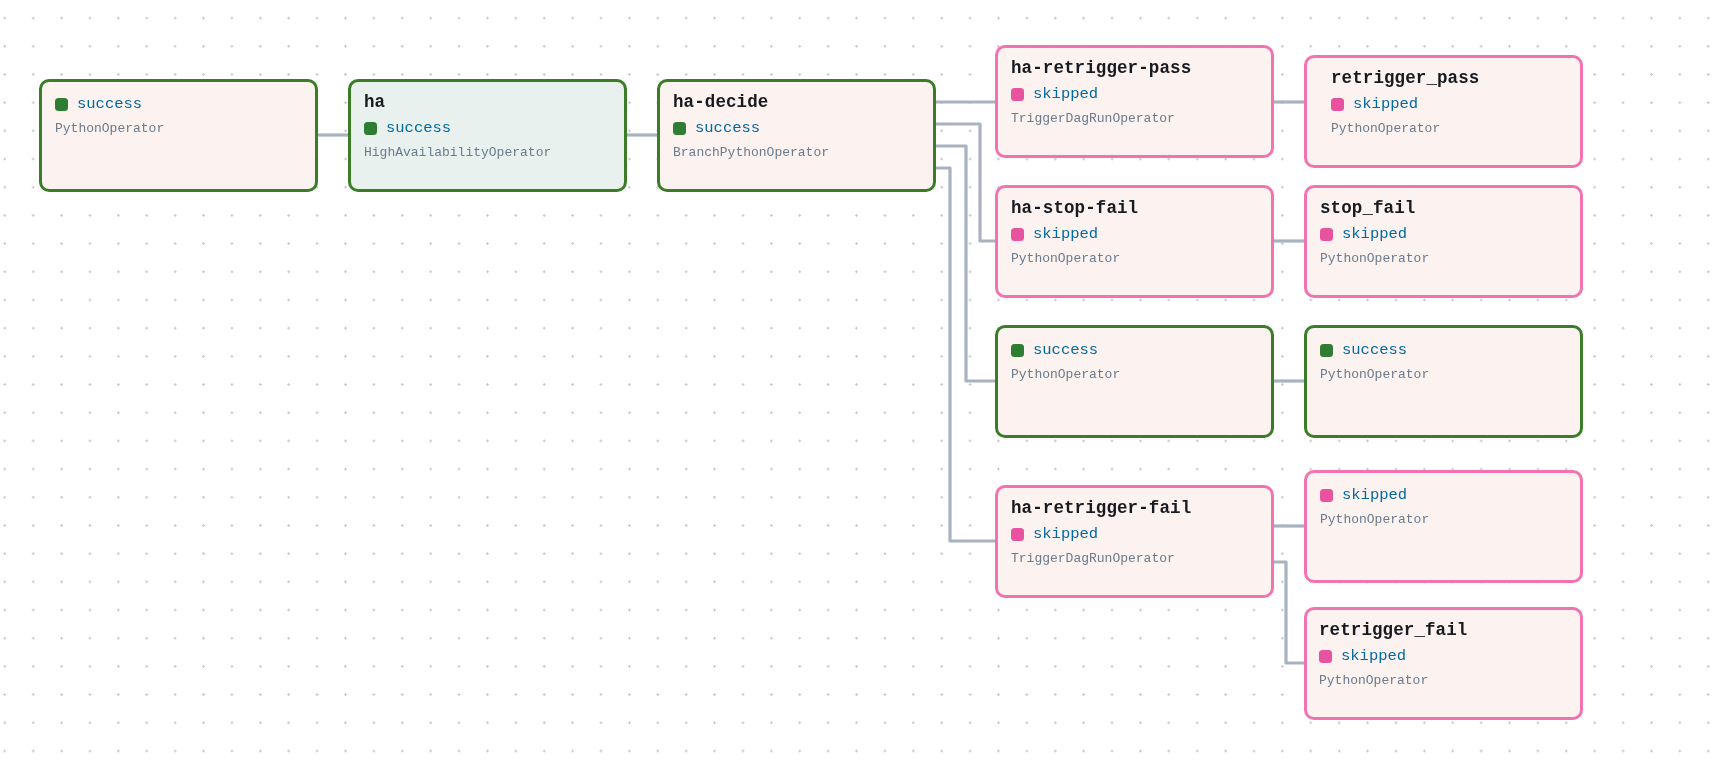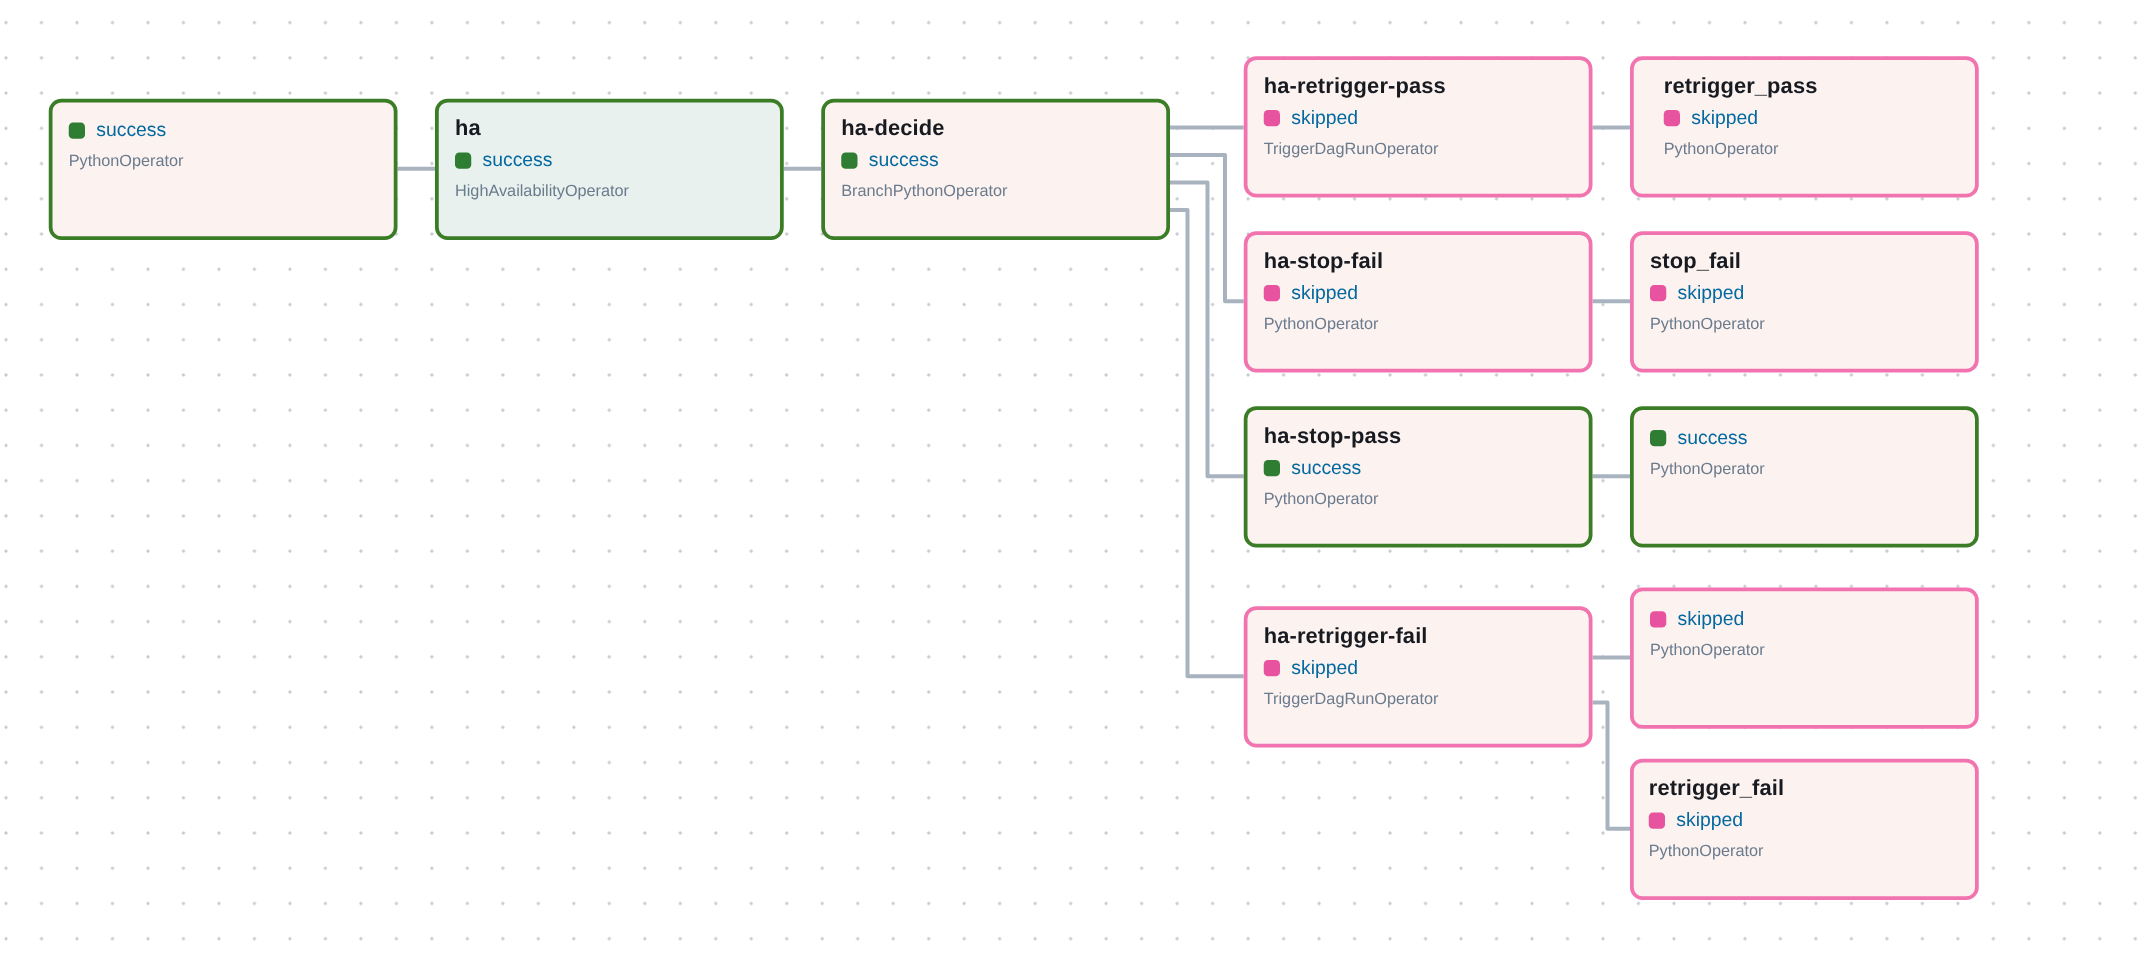--- a/index.html
+++ b/index.html
@@ -16,20 +16,21 @@
   svg.edge-layer{position:absolute;left:0;top:0;width:100%;height:100%;pointer-events:none;}
   svg.edge-layer polyline{fill:none;stroke-width:3.2px;stroke-linejoin:round;stroke-linecap:butt;}
   .node{
     position:absolute;
     box-sizing:border-box;
     width:279px;height:113px;
     border-radius:10px;
     border:3px solid #ccc;
     padding:8px 13px 10px 13px;
     cursor:pointer;
+    font-family:Liberation Mono, monospace;
   }
   .node .title{
     display:block;
     font-size:17.5px;
     font-weight:600;
     letter-spacing:0.1px;
     color:#171b21;
     line-height:24px;
     white-space:nowrap;
     overflow:hidden;
@@ -81,21 +82,21 @@
     <span class="operator">BranchPythonOperator</span>
   </div>
       <div class="node" style="left: 995px; top: 45px; background: rgb(252, 242, 239); border-color: rgb(241, 115, 175);">
     <span class="title">ha-retrigger-pass</span>
     <div class="status-row">
       <span class="chip" style="background: rgb(231, 83, 159);"></span>
       <span class="status-label">skipped</span>
     </div>
     <span class="operator">TriggerDagRunOperator</span>
   </div>
-      <div class="node" style="left: 1304px; top: 45px; background: rgb(252, 242, 239); border-color: rgb(241, 115, 175); padding-left: 24px;">
+      <div class="node" style="left: 1304px; top: 55px; background: rgb(252, 242, 239); border-color: rgb(241, 115, 175); padding-left: 24px;">
     <span class="title">retrigger_pass</span>
     <div class="status-row">
       <span class="chip" style="background: rgb(231, 83, 159);"></span>
       <span class="status-label">skipped</span>
     </div>
     <span class="operator">PythonOperator</span>
   </div>
       <div class="node" style="left: 995px; top: 185px; background: rgb(252, 242, 239); border-color: rgb(241, 115, 175);">
     <span class="title">ha-stop-fail</span>
     <div class="status-row">
@@ -106,21 +107,20 @@
   </div>
       <div class="node" style="left: 1304px; top: 185px; background: rgb(252, 242, 239); border-color: rgb(241, 115, 175);">
     <span class="title">stop_fail</span>
     <div class="status-row">
       <span class="chip" style="background: rgb(231, 83, 159);"></span>
       <span class="status-label">skipped</span>
     </div>
     <span class="operator">PythonOperator</span>
   </div>
       <div class="node" style="left: 995px; top: 325px; background: rgb(252, 242, 239); border-color: rgb(58, 125, 38);">
-    <span class="title">ha-stop-pass</span>
     <div class="status-row">
       <span class="chip" style="background: rgb(46, 125, 50);"></span>
       <span class="status-label">success</span>
     </div>
     <span class="operator">PythonOperator</span>
   </div>
       <div class="node" style="left: 1304px; top: 325px; background: rgb(252, 242, 239); border-color: rgb(58, 125, 38);">
     <div class="status-row">
       <span class="chip" style="background: rgb(46, 125, 50);"></span>
       <span class="status-label">success</span>

